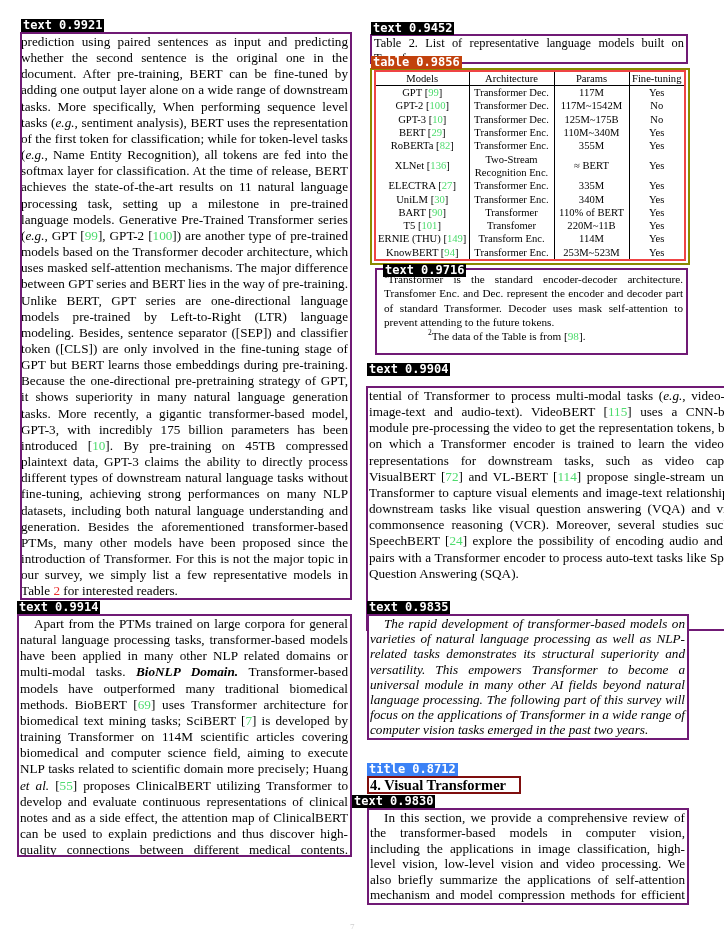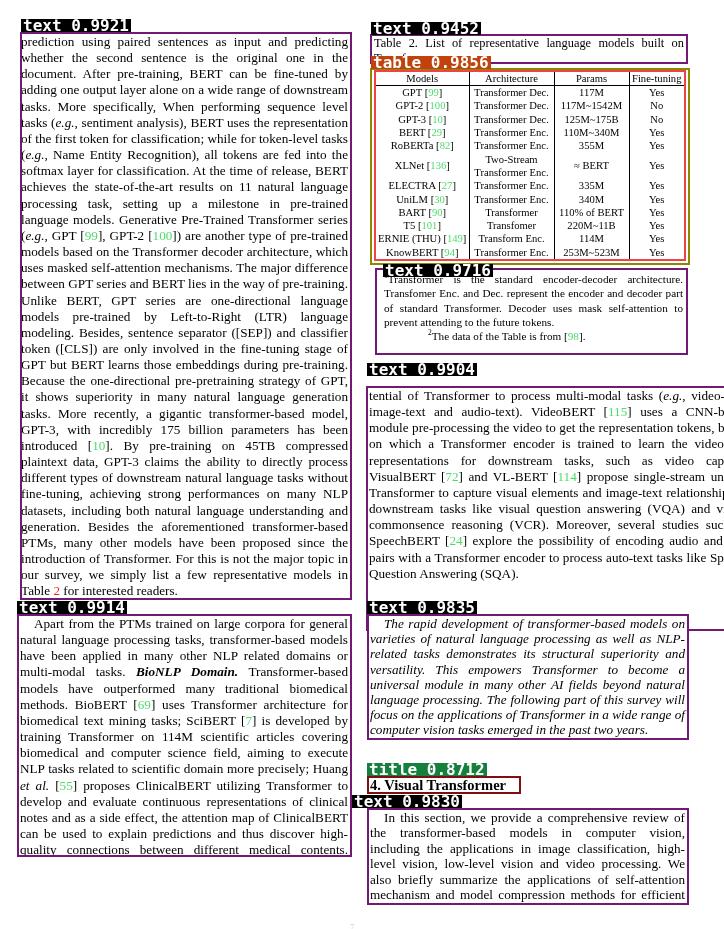--- a/index.html
+++ b/index.html
@@ -1,25 +1,25 @@
 <!DOCTYPE html>
 <html><head>
 <meta charset="utf-8">
 <style>
   html,body{margin:0;padding:0;background:#e8e8e8;}
   .page{position:relative;width:724px;height:929px;background:#ffffff;overflow:hidden;
         font-family:"Liberation Serif",serif;color:#000;}
 
   
   .det-label{position:absolute;z-index:9;font-family:"DejaVu Sans Mono",monospace;
-             font-weight:bold;font-size:16px;line-height:13px;color:#fff;
+             font-weight:bold;font-size:12px;line-height:13px;color:#fff;
              padding:0 2px;white-space:pre;}
   .lb-black{background:#000;}
   .lb-olive{background:#c2410c;}
-  .lb-maroon{background:#15803d;}
+  .lb-maroon{background:#3b82f6;}
 
   
   .det-box{position:absolute;box-sizing:border-box;border:2px solid #701a75;overflow:hidden;background:#fff;}
   .bx-olive{border-color:#8a8a00;background:transparent;}
   .bx-maroon{border-color:#7f0e0e;}
 
   
   .body-text{font-size:13.2px;line-height:16.15px;text-align:justify;padding:0 2px 0 1px;}
   .ind{text-indent:14px;}
   .cg{color:#4ddb6d;}
@@ -136,21 +136,21 @@
           <td>Yes</td>
         </tr>
         <tr>
           <td>RoBERTa [<span class="cg">82</span>]</td>
           <td>Transformer Enc.</td>
           <td>355M</td>
           <td>Yes</td>
         </tr>
         <tr>
           <td>XLNet [<span class="cg">136</span>]</td>
-          <td>Two-Stream Transformer Enc.</td>
+          <td>Two-Stream Recognition Enc.</td>
           <td>≈ BERT</td>
           <td>Yes</td>
         </tr>
         <tr>
           <td>ELECTRA [<span class="cg">27</span>]</td>
           <td>Transformer Enc.</td>
           <td>335M</td>
           <td>Yes</td>
         </tr>
         <tr>

